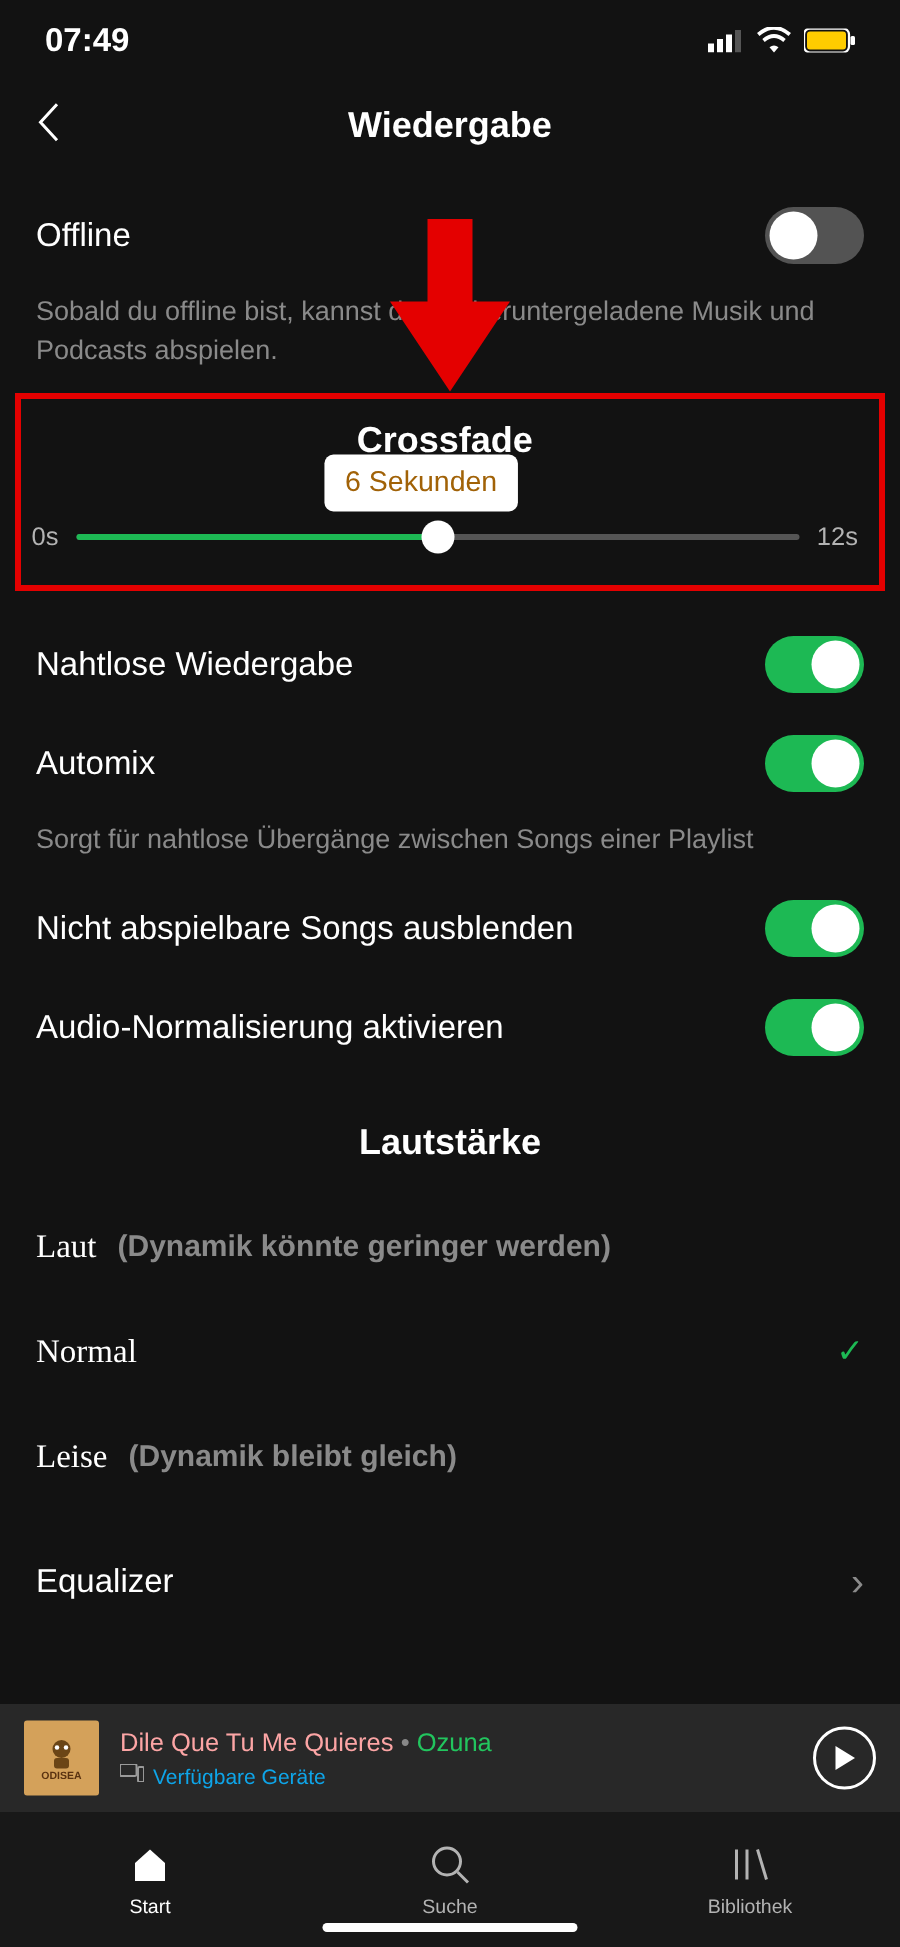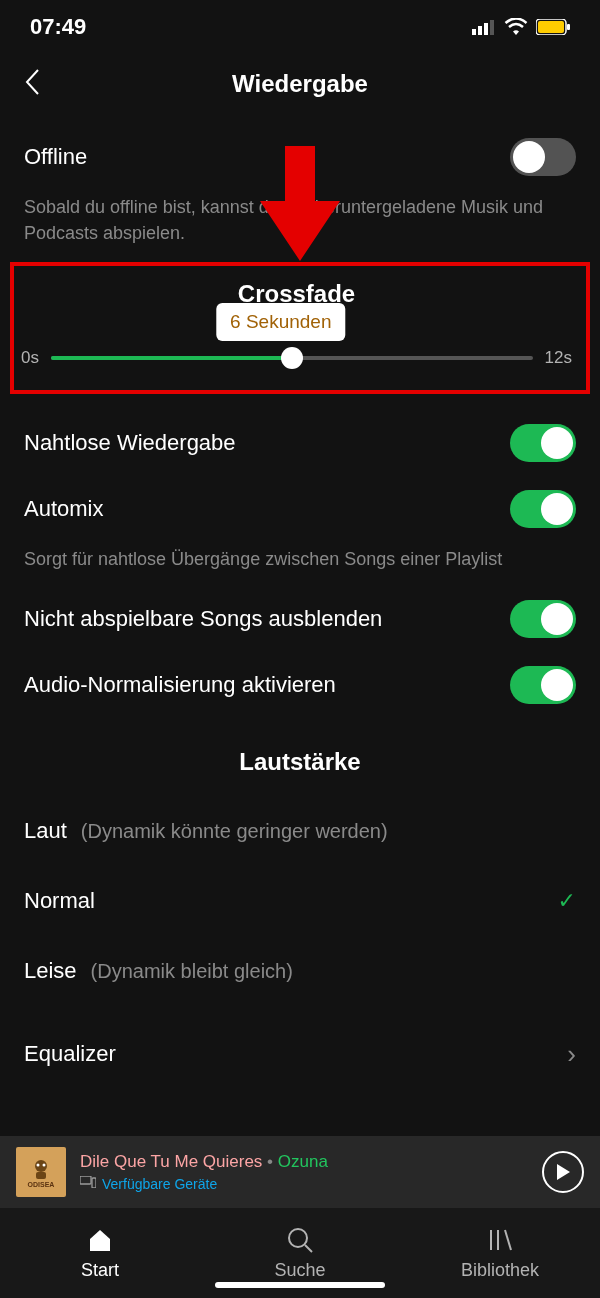--- a/index.html
+++ b/index.html
@@ -24,37 +24,37 @@
   .highlight-box { border: 4px solid #e40000; margin: 16px -14px 16px -14px; padding: 14px 14px 22px 7px; position: relative; }
   .crossfade-title { font-size: 24px; font-weight: 700; text-align: center; margin-bottom: 40px; }
   .slider-wrap { display: flex; align-items: center; gap: 12px; position: relative; }
   .slider-end { font-size: 17px; color: #b3b3b3; }
   .slider-track { flex: 1; height: 4px; background: #555; position: relative; border-radius: 2px; }
   .slider-fill { position: absolute; left: 0; top: 0; height: 100%; background: #1db954; border-radius: 2px; }
   .slider-thumb { width: 22px; height: 22px; background: #fff; border-radius: 50%; position: absolute; top: 50%; transform: translate(-50%, -50%); }
   .tooltip { position: absolute; top: -44px; background: #fff; color: #a16207; font-size: 19px; font-weight: 500; padding: 8px 14px; border-radius: 6px; transform: translateX(-50%); white-space: nowrap; }
   .arrow { position: absolute; top: -120px; left: 50%; transform: translateX(-50%); z-index: 5; }
   .volume-row { display: flex; align-items: center; min-height: 70px; gap: 14px; }
-  .vol-label { font-size: 22px; color: #fff; }
-  .vol-hint { font-size: 20px; color: #8a8a8a; }
+  .vol-label { font-size: 22px; color: #fff; font-family: Liberation Serif, serif; }
+  .vol-hint { font-size: 20px; color: #8a8a8a; font-weight: bold; }
   .checkmark { margin-left: auto; color: #1db954; font-size: 22px; }
   .eq-row { display: flex; align-items: center; justify-content: space-between; min-height: 56px; margin-top: 20px; }
   .chevron { color: #8a8a8a; font-size: 26px; }
   .now-playing { position: absolute; bottom: 90px; left: 0; right: 0; height: 72px; background: #282828; display: flex; align-items: center; padding: 0 16px; gap: 14px; }
   .np-art { width: 50px; height: 50px; background: #d4a15a; display:flex; flex-direction:column; align-items:center; justify-content:center; font-size:7px; color:#5a3210; font-weight:700; border-radius:2px;}
   .np-text { flex: 1; display: flex; flex-direction: column; gap: 4px; }
   .np-line1 { font-size: 17px; }
   .np-title { color: #fca5a5; }
   .np-sep { color: #888; }
   .np-artist { color: #22c55e; }
   .np-devices { font-size: 14px; color: #0ea5e9; display: flex; align-items: flex-start; gap: 6px; }
   .play-btn { width: 42px; height: 42px; border: 2px solid #fff; border-radius: 50%; display: flex; align-items: center; justify-content: center; }
   .tab-bar { position: absolute; bottom: 0; left: 0; right: 0; height: 90px; background: #181818; display: flex; }
   .tab { flex: 1; display: flex; flex-direction: column; align-items: center; justify-content: center; gap: 6px; }
-  .tab-label { font-size: 18px; color: #b3b3b3; }
+  .tab-label { font-size: 13px; color: #b3b3b3; }
   .tab.active .tab-label { color: #fff; }
   .home-indicator { position: absolute; bottom: 10px; left: 50%; transform: translateX(-50%); width: 170px; height: 6px; background: #fff; border-radius: 3px; }
 </style>
 </head>
 <body>
 
 <div class="status-bar">
   <div class="status-time">07:49</div>
   <div class="status-right">
     <svg width="24" height="16" viewBox="0 0 24 16">

